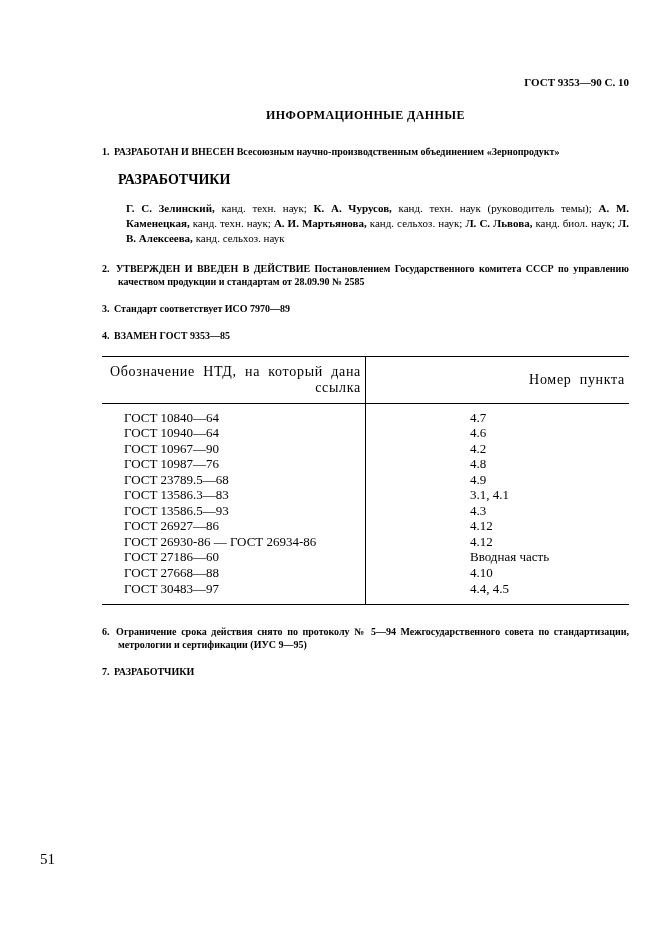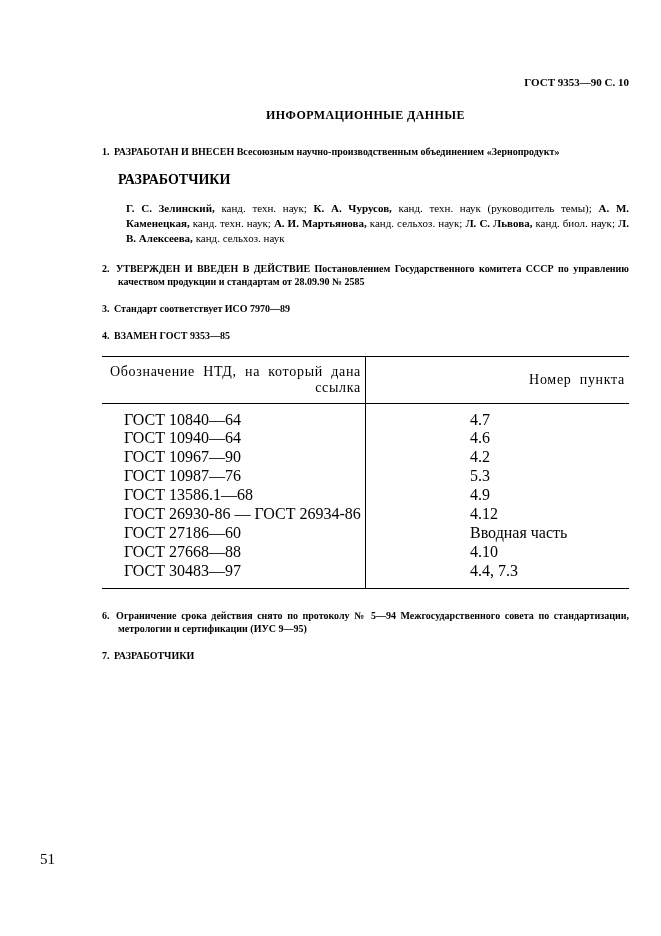--- a/index.html
+++ b/index.html
@@ -67,21 +67,21 @@
     font-size: 14px;
     letter-spacing: 0.7px;
     word-spacing: 4px;
     text-align: right;
     padding: 7px 4px;
     border-bottom: 1px solid #000;
   }
   table.refs th:first-child,
   table.refs td:first-child { border-right: 1px solid #000; }
   table.refs tbody td {
-    font-size: 16px;
+    font-size: 13px;
     line-height: 1.12;
     padding: 0 4px 1px 4px;
     vertical-align: top;
   }
   table.refs tbody td.c1 { padding-left: 22px; }
   table.refs tbody td.c2 { padding-left: 104px; }
   table.refs tbody tr:first-child td { padding-top: 7px; }
   table.refs tbody tr:last-child td { padding-bottom: 8px; }
   .page-number {
     position: absolute;
@@ -132,41 +132,53 @@
       <tr>
           <td class="c1">ГОСТ 10940—64</td>
           <td class="c2">4.6</td>
         </tr>
       <tr>
           <td class="c1">ГОСТ 10967—90</td>
           <td class="c2">4.2</td>
         </tr>
       <tr>
           <td class="c1">ГОСТ 10987—76</td>
-          <td class="c2">5.3</td>
+          <td class="c2">4.8</td>
         </tr>
       <tr>
-          <td class="c1">ГОСТ 13586.1—68</td>
+          <td class="c1">ГОСТ 23789.5—68</td>
           <td class="c2">4.9</td>
+        </tr>
+      <tr>
+          <td class="c1">ГОСТ 13586.3—83</td>
+          <td class="c2">3.1, 4.1</td>
+        </tr>
+      <tr>
+          <td class="c1">ГОСТ 13586.5—93</td>
+          <td class="c2">4.3</td>
+        </tr>
+      <tr>
+          <td class="c1">ГОСТ 26927—86</td>
+          <td class="c2">4.12</td>
         </tr>
       <tr>
           <td class="c1">ГОСТ 26930-86 — ГОСТ 26934-86</td>
           <td class="c2">4.12</td>
         </tr>
       <tr>
           <td class="c1">ГОСТ 27186—60</td>
           <td class="c2">Вводная часть</td>
         </tr>
       <tr>
           <td class="c1">ГОСТ 27668—88</td>
           <td class="c2">4.10</td>
         </tr>
       <tr>
           <td class="c1">ГОСТ 30483—97</td>
-          <td class="c2">4.4, 7.3</td>
+          <td class="c2">4.4, 4.5</td>
         </tr>
     </tbody>
   </table>
 
   <p class="sec"><span class="num">6.</span> <span>Ограничение срока действия снято по протоколу № 5—94 Межгосударственного совета по стандартизации, метрологии и сертификации (ИУС 9—95)</span></p>
 
   <p class="sec"><span class="num">7.</span> <span>РАЗРАБОТЧИКИ</span></p>
 
   <div class="page-number">51</div>
 

